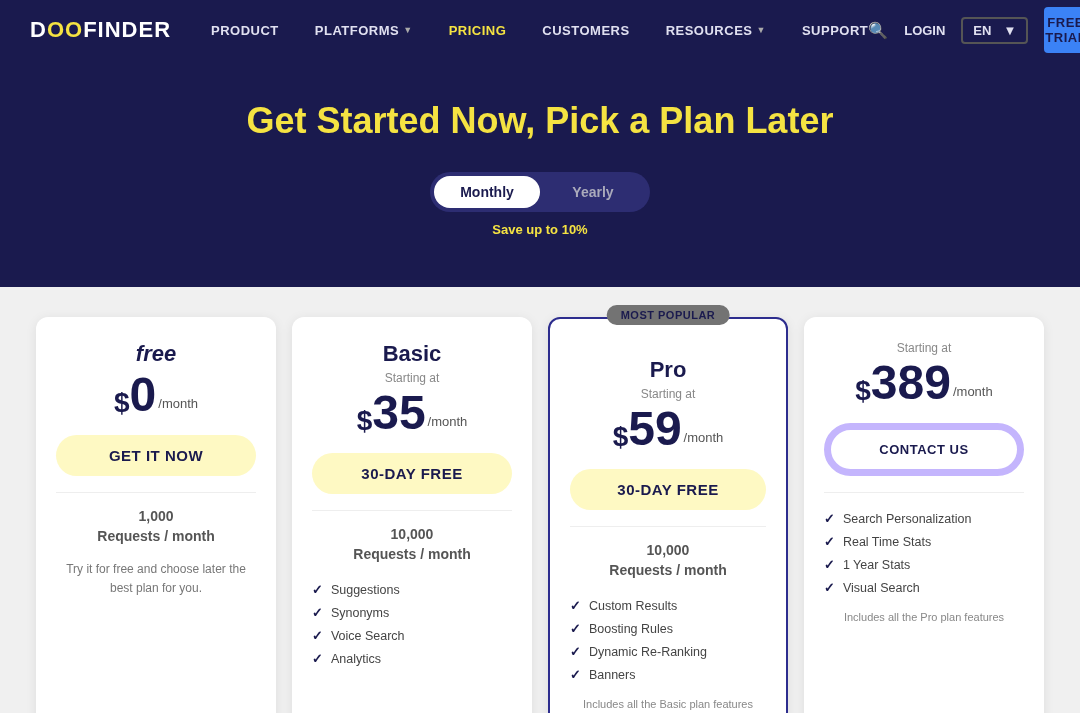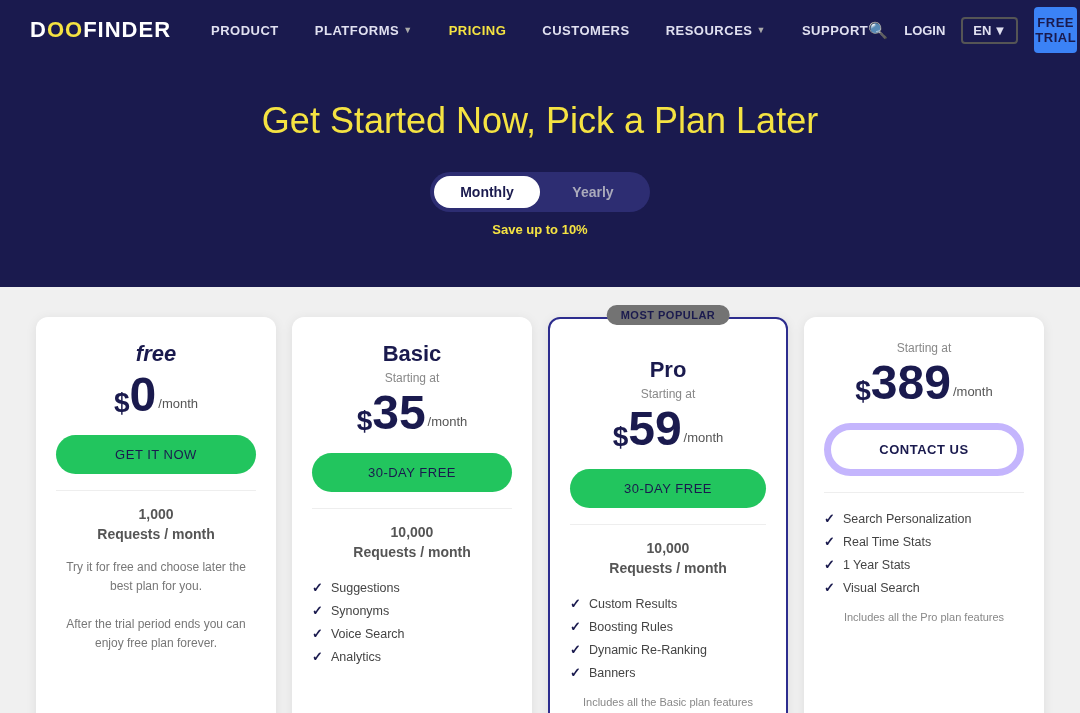--- a/index.html
+++ b/index.html
@@ -74,21 +74,21 @@
       border: 2px solid #555;
       color: #e0e0f0;
       background: transparent;
       padding: 4px 10px;
       border-radius: 4px;
       font-size: 13px;
       font-weight: 600;
       cursor: pointer;
       display: flex;
       align-items: center;
-      gap: 2px;
+      gap: 12px;
     }
     .free-trial-btn {
       background: #3b82f6;
       color: #1a1a4e;
       border: none;
       padding: 8px 1px;
       border-radius: 4px;
       font-size: 13px;
       font-weight: 800;
       cursor: pointer;
@@ -97,21 +97,21 @@
     }
 
     
     .hero {
       background: #1a1a4e;
       padding: 40px 20px 50px;
       text-align: center;
     }
     .hero-title {
       font-size: 36px;
-      font-weight: 400;
+      font-weight: 700;
       color: #f5e342;
       margin-bottom: 30px;
     }
 
     
     .toggle-wrapper {
       display: flex;
       justify-content: center;
       margin-bottom: 10px;
     }
@@ -221,27 +221,27 @@
       color: #1a1a4e;
       line-height: 1;
     }
     .price-period {
       font-size: 13px;
       color: #555;
       margin-bottom: 8px;
       margin-left: 2px;
     }
     .btn-yellow {
-      background: #22c55e;
+      background: #fef9c3;
       color: #1a1a4e;
       border: none;
       border-radius: 30px;
       padding: 12px 24px;
-      font-size: 13px;
-      font-weight: 400;
+      font-size: 15px;
+      font-weight: 700;
       text-transform: uppercase;
       cursor: pointer;
       width: 100%;
       letter-spacing: 0.5px;
       margin-bottom: 16px;
     }
     .btn-outline {
       background: transparent;
       color: #1a1a4e;
       border: 7px solid #c4b5fd;
@@ -343,21 +343,20 @@
       <div class="price-row">
         <span class="price-dollar">$</span>
         <span class="price-amount">0</span>
         <span class="price-period">/month</span>
       </div>
       <button class="btn-yellow">GET IT NOW</button>
       <hr class="divider">
       <div class="requests">1,000<br>Requests / month</div>
       <p class="free-desc">Try it for free and choose later the best plan for you.</p>
       <br>
-      <p class="free-desc">After the trial period ends you can enjoy free plan forever.</p>
     </div>
 
     <div class="card">
       <div class="plan-name">Basic</div>
       <div class="starting-at">Starting at</div>
       <div class="price-row">
         <span class="price-dollar">$</span>
         <span class="price-amount">35</span>
         <span class="price-period">/month</span>
       </div>

